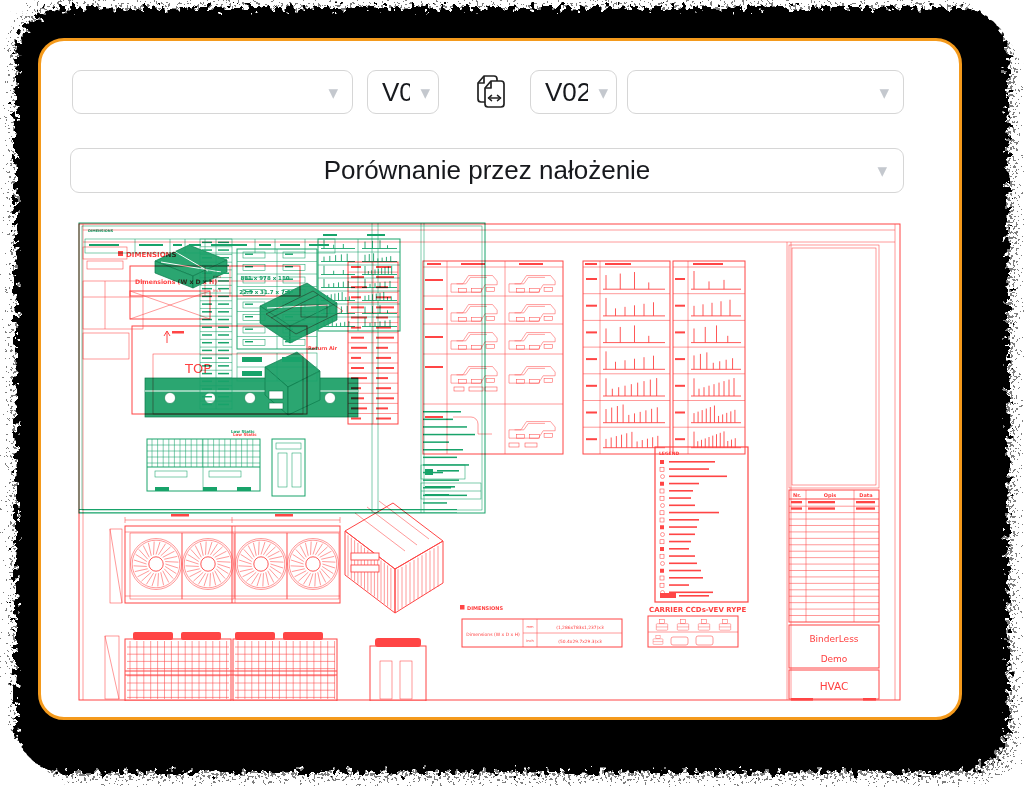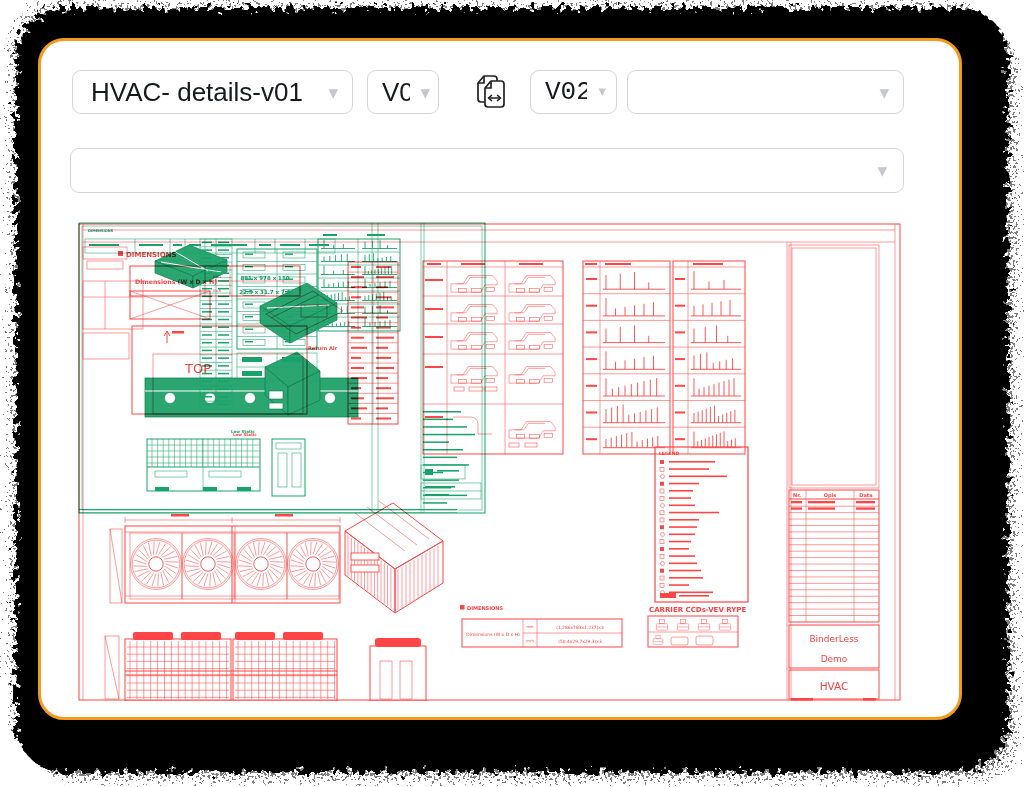--- a/index.html
+++ b/index.html
@@ -56,21 +56,20 @@
         <feDisplacementMap in="SourceGraphic" in2="n2" scale="64"></feDisplacementMap>
       </filter>
     </defs>
     <rect x="20" y="12" width="988" height="760" rx="48" fill="#000" opacity=".5" filter="url(#rough2)"></rect>
     <rect x="16" y="8" width="992" height="764" rx="48" fill="#000" filter="url(#rough)"></rect>
   </svg>
 
   <div class="card">
 
     <div class="sel padded" style="left:31px;top:29px;width:281px;">
-      <span class="lbl">HVAC- details-v01</span>
       <span class="chev">▾</span>
     </div>
 
     <div class="sel center" style="left:326px;top:29px;width:72px;">
       <span class="lbl">V01</span>
       <span class="chev">▾</span>
     </div>
 
     <div class="cmpicon">
       <svg width="46" height="42" viewBox="0 0 46 42">
@@ -80,30 +79,31 @@
           <path d="M20,17 L26,10 H36 Q39,10 39,13 V33 Q39,36 36,36 H23 Q20,36 20,33 Z"></path>
           <path d="M20,17 H26 V10" fill="none"></path>
         </g>
         <g fill="none" stroke="#222" stroke-width="1.5" stroke-linecap="round">
           <path d="M23.5,27 H35.5"></path>
           <path d="M23.5,27 l3,-2.6 M23.5,27 l3,2.6 M35.5,27 l-3,-2.6 M35.5,27 l-3,2.6"></path>
         </g>
       </svg>
     </div>
 
-    <div class="sel center" style="left:489px;top:29px;width:87px;font-family:Liberation Mono, monospace;">
+    <div class="sel center" style="left:489px;top:29px;width:87px;">
       <span class="lbl">V02</span>
       <span class="chev">▾</span>
     </div>
 
     <div class="sel padded" style="left:586px;top:29px;width:277px;">
       <span class="chev">▾</span>
     </div>
 
     <div class="modebar">
+      <span class="lbl">Porównanie przez nałożenie</span>
       <span class="chev">▾</span>
     </div>
 
     <div class="drawing">
       <svg id="cad" width="830" height="480" viewBox="0 0 830 480">
         <defs>
           <symbol id="duct" viewBox="0 0 56 26">
             <path d="M2,15 h13 l6,-9 h26 l5,6 v4 h-13 l-5,8 H2 Z" class="rt"></path>
             <path d="M8,15 h10 l5,-7 h18" class="rt"></path>
             <rect x="10" y="20" width="9" height="4" class="rt"></rect>

